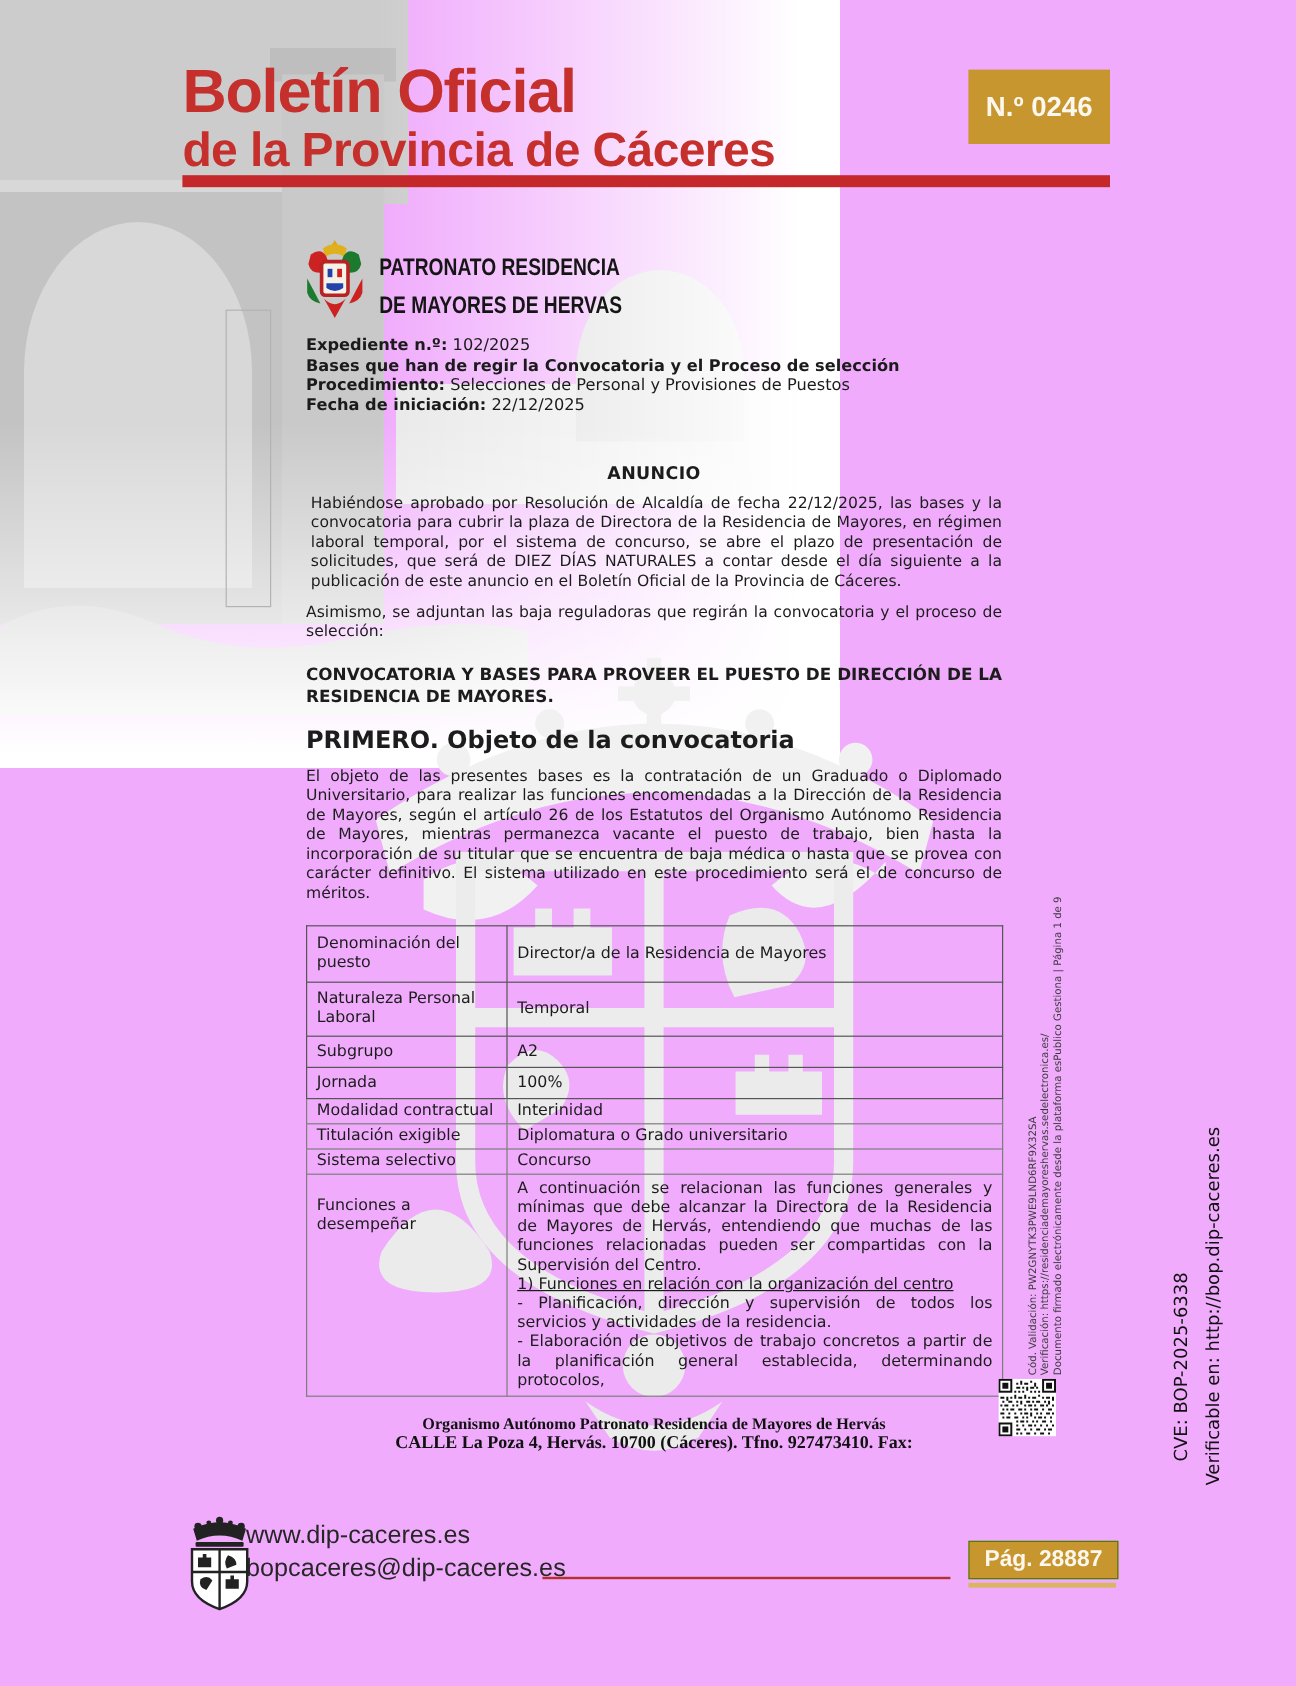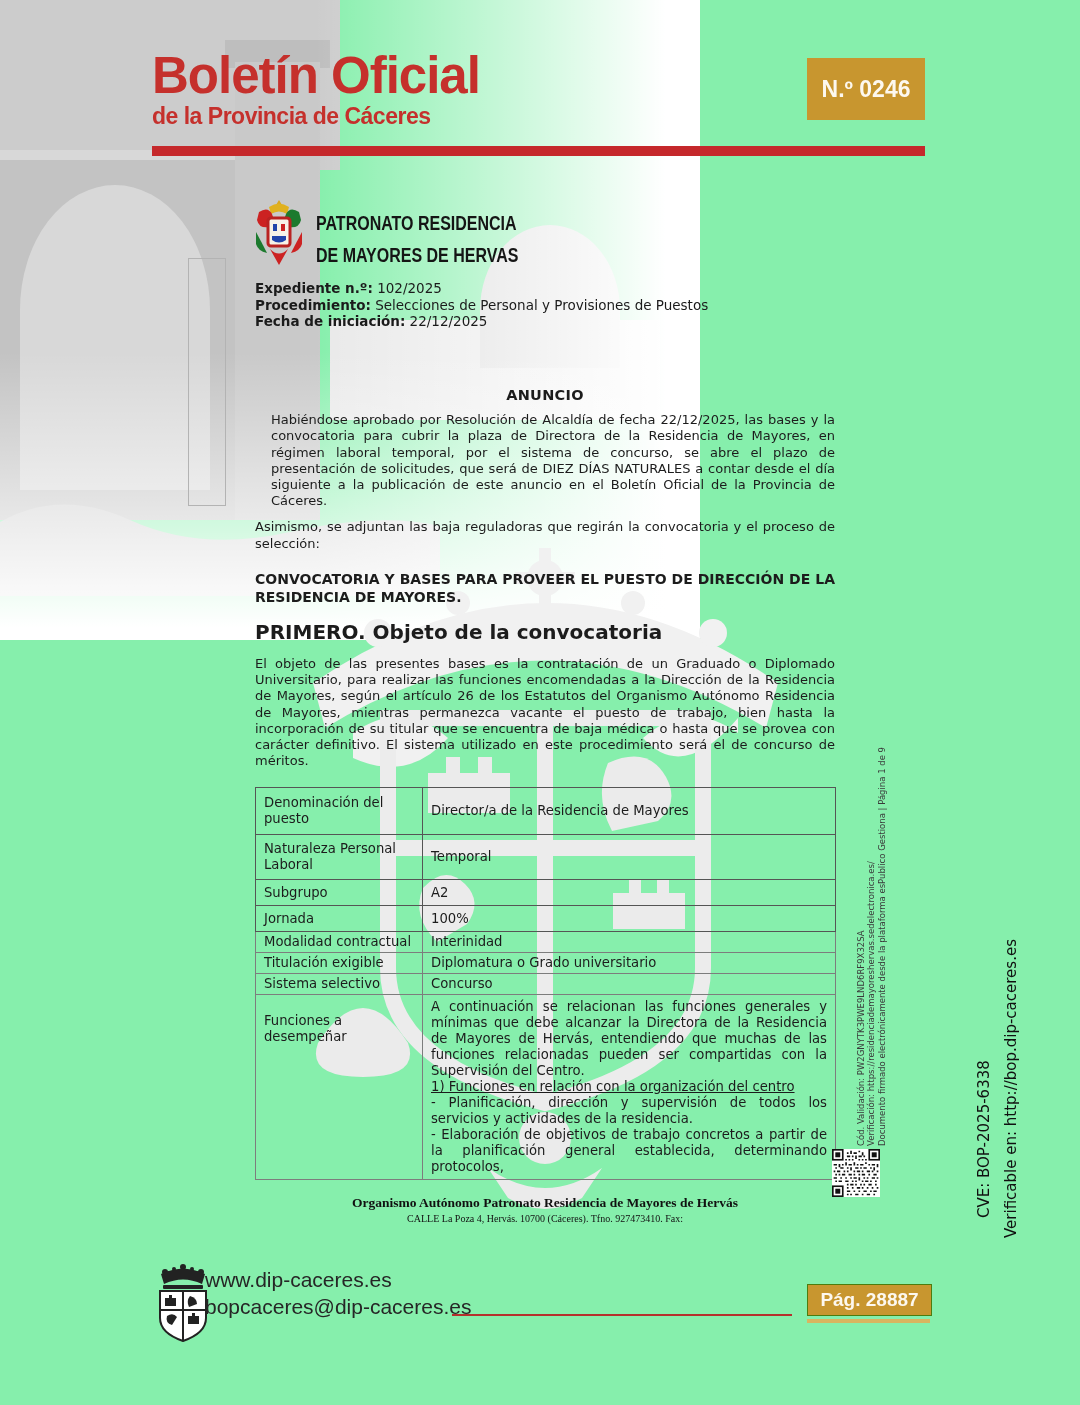--- a/index.html
+++ b/index.html
@@ -1,25 +1,25 @@
 <!DOCTYPE html>
 <html><head>
 <meta charset="utf-8">
 <style>
   html,body{margin:0;padding:0;background:#fff;}
-  #page{position:relative;width:1080px;height:1405px;background:#86efac;overflow:hidden;
+  #page{position:relative;width:1080px;height:1405px;background:#f0abfc;overflow:hidden;
         font-family:"DejaVu Sans",sans-serif;color:#1c1c1c;}
   svg{display:block;}
   .abs{position:absolute;}
 
   
   .title-block{left:152px;top:50px;line-height:1;}
   .title-main{font-family:"Liberation Sans",sans-serif;font-weight:bold;font-size:51px;
               letter-spacing:-1px;color:#c5302c;}
-  .title-sub{font-family:"Liberation Sans",sans-serif;font-weight:bold;font-size:23px;
+  .title-sub{font-family:"Liberation Sans",sans-serif;font-weight:bold;font-size:40px;
              letter-spacing:-0.5px;color:#c5302c;margin-top:4px;}
   .issue-badge{left:807px;top:58px;width:118px;height:62px;background:#c8962f;
                display:flex;align-items:center;justify-content:center;
                font-family:"Liberation Sans",sans-serif;font-weight:bold;font-size:23px;color:#fdf8ef;}
   .header-rule{left:152px;top:146px;width:773px;height:10px;background:#c5282b;}
   .issue-date{left:152px;top:161px;width:773px;text-align:right;
               font-family:"Liberation Sans",sans-serif;font-size:24px;color:#111;}
 
   
   .patronato-logo{left:253px;top:199px;}
@@ -28,21 +28,21 @@
   .masthead-text div{transform:scaleX(0.8);transform-origin:left;white-space:nowrap;}
   .masthead-text div + div{margin-top:9px;}
 
   .case-info{left:255px;top:280px;font-size:13.5px;line-height:16.5px;color:#1b1b1b;}
   .case-info b{font-weight:bold;}
   .margin-box{left:188px;top:258px;width:36px;height:246px;border:1px solid #b3b3b3;background:transparent;}
 
   
   .flow{left:255px;top:387px;width:580px;font-size:13px;line-height:16.2px;text-align:justify;}
   .anuncio-h{font-weight:bold;font-size:14.5px;text-align:center;margin:0 0 9px 0;letter-spacing:0.3px;}
-  .para{margin:0 0 10px 16px;}
+  .para{margin:0 0 10px 4px;}
   .para2{margin:0 0 18px 0;}
   .conv-h{font-weight:bold;font-size:14px;line-height:18px;margin:0 0 18px 0;text-align:justify;}
   .primero-h{font-weight:bold;font-size:20px;margin:0 0 16px 0;text-align:left;}
   .primero-p{margin:0 0 18px 0;}
 
   
   table.job{border-collapse:collapse;width:581px;font-size:13.2px;line-height:16px;table-layout:fixed;}
   table.job td{border:1px solid #555;padding:4px 8px;vertical-align:middle;text-align:left;}
   table.job td.lbl{width:150px;}
   tr.r1 td{padding-top:7px;padding-bottom:7px;}
@@ -51,21 +51,21 @@
   tr.rc td{padding-top:2px;padding-bottom:2px;border-color:#7d7d7d;}
   tr.rf td{border-color:#7d7d7d;}
   tr.rf td.lbl{vertical-align:top;padding-top:18px;}
   .fn-intro{text-align:justify;margin:0 0 0 0;}
   .fn-sub{text-decoration:underline;margin:0;}
   .fn-item{text-align:justify;margin:0;}
 
   
   .org-footer{margin-top:14px;text-align:center;font-family:"Liberation Serif",serif;color:#111;}
   .org-footer .l1{font-weight:bold;font-size:13.5px;line-height:17px;}
-  .org-footer .l2{font-size:10px;line-height:16px;}
+  .org-footer .l2{font-size:15px;line-height:16px;font-weight:bold;}
 
   
   .qr{left:832px;top:1149px;}
   .vwrap{left:856px;top:1146px;width:340px;height:31px;transform:rotate(-90deg);
          transform-origin:0 0;font-size:8.5px;line-height:10.3px;color:#3a3a3a;white-space:nowrap;}
   .cve-text{left:975px;top:1218px;transform:rotate(-90deg);transform-origin:0 0;
             font-size:15px;color:#101010;white-space:nowrap;}
   .verif-text{left:1002px;top:1238px;transform:rotate(-90deg);transform-origin:0 0;
               font-size:15px;color:#101010;white-space:nowrap;}
 
@@ -156,20 +156,21 @@
     <path d="M19 37 h14 v4 q-7 5 -14 0 z" fill="#2244aa"></path>
     <path d="M17 50 q9 9 18 0 l-9 16 z" fill="#cc2222"></path>
   </svg>
   <div class="abs masthead-text">
     <div>PATRONATO RESIDENCIA</div>
     <div>DE MAYORES DE HERVAS</div>
   </div>
 
   <div class="abs case-info">
     <div><b>Expediente n.º:</b><span> 102/2025</span></div>
+    <div><b>Bases que han de regir la Convocatoria y el Proceso de selección</b></div>
     <div><b>Procedimiento:</b><span> Selecciones de Personal y Provisiones de Puestos</span></div>
     <div><b>Fecha de iniciación:</b><span> 22/12/2025</span></div>
   </div>
 
   <div class="abs margin-box"></div>
 
   <div class="abs flow">
     <div class="anuncio-h">ANUNCIO</div>
     <p class="para">Habiéndose aprobado por Resolución de Alcaldía de fecha 22/12/2025, las bases y la convocatoria para cubrir la plaza de Directora de la Residencia de Mayores, en régimen laboral temporal, por el sistema de concurso, se abre el plazo de presentación de solicitudes, que será de DIEZ DÍAS NATURALES a contar desde el día siguiente a la publicación de este anuncio en el Boletín Oficial de la Provincia de Cáceres.</p>
     <p class="para para2">Asimismo, se adjuntan las baja reguladoras que regirán la convocatoria y el proceso de selección:</p>

